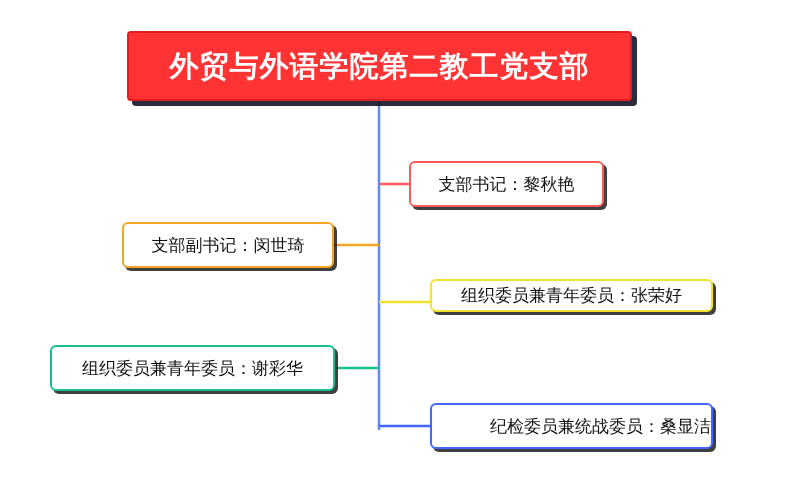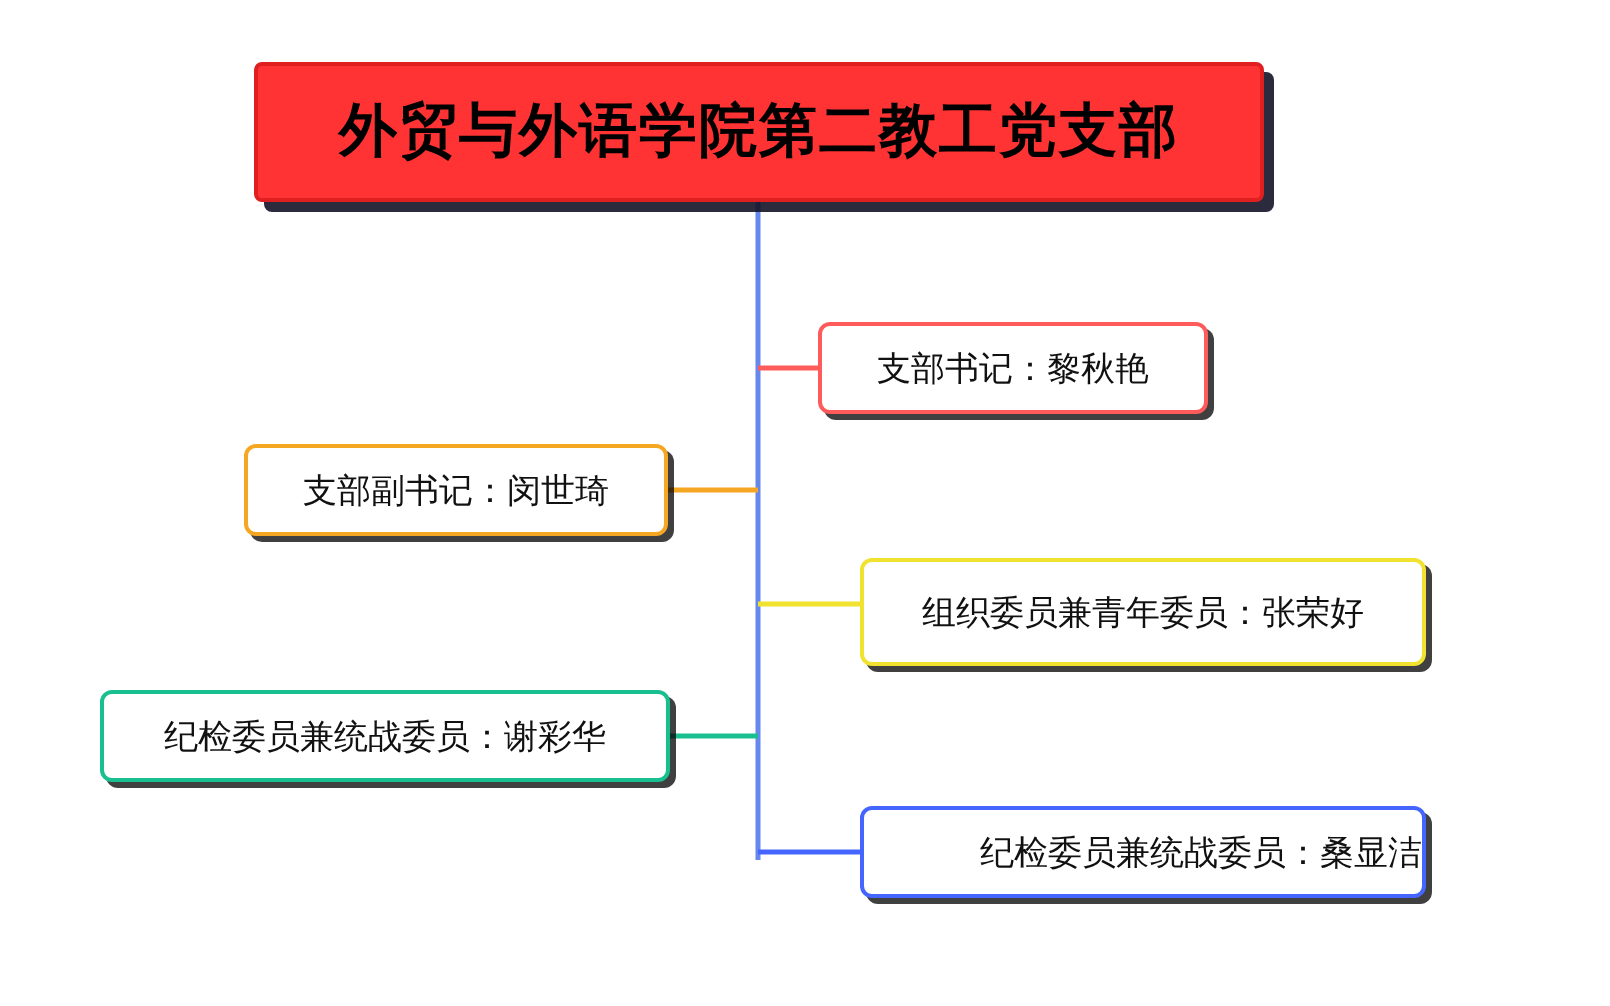--- a/index.html
+++ b/index.html
@@ -47,21 +47,21 @@
     left: 127px;
     top: 31px;
     width: 505px;
     height: 70px;
     background: #ff3333;
     border: 2px solid #e02020;
     border-radius: 4px;
     box-shadow: 5px 5px 0 rgba(20,20,40,0.9);
   }
   #node-root .node-label {
-    color: #000000;
+    color: #ffffff;
     font-size: 29px;
     font-weight: bold;
     letter-spacing: 1px;
   }
 
   
   .child .node-label {
     font-size: 17px;
     color: #111111;
   }
@@ -77,21 +77,21 @@
     left: 122px;
     top: 222px;
     width: 212px;
     height: 46px;
     border: 2px solid #f5a623;
   }
   #node-organizer {
     left: 430px;
     top: 279px;
     width: 283px;
-    height: 54px;
+    height: 33px;
     border: 2px solid #f2e230;
   }
   #node-publicity {
     left: 50px;
     top: 345px;
     width: 285px;
     height: 46px;
     border: 2px solid #18c08f;
   }
   #node-discipline {
@@ -133,20 +133,20 @@
 
   <div class="node child" id="node-deputy">
     <span class="node-label">支部副书记：闵世琦</span>
   </div>
 
   <div class="node child" id="node-organizer">
     <span class="node-label">组织委员兼青年委员：张荣好</span>
   </div>
 
   <div class="node child" id="node-publicity">
-    <span class="node-label">纪检委员兼统战委员：谢彩华</span>
+    <span class="node-label">组织委员兼青年委员：谢彩华</span>
   </div>
 
   <div class="node child" id="node-discipline">
     <span class="node-label">纪检委员兼统战委员：桑显洁</span>
   </div>
 
 </div>
 
 </body></html>

